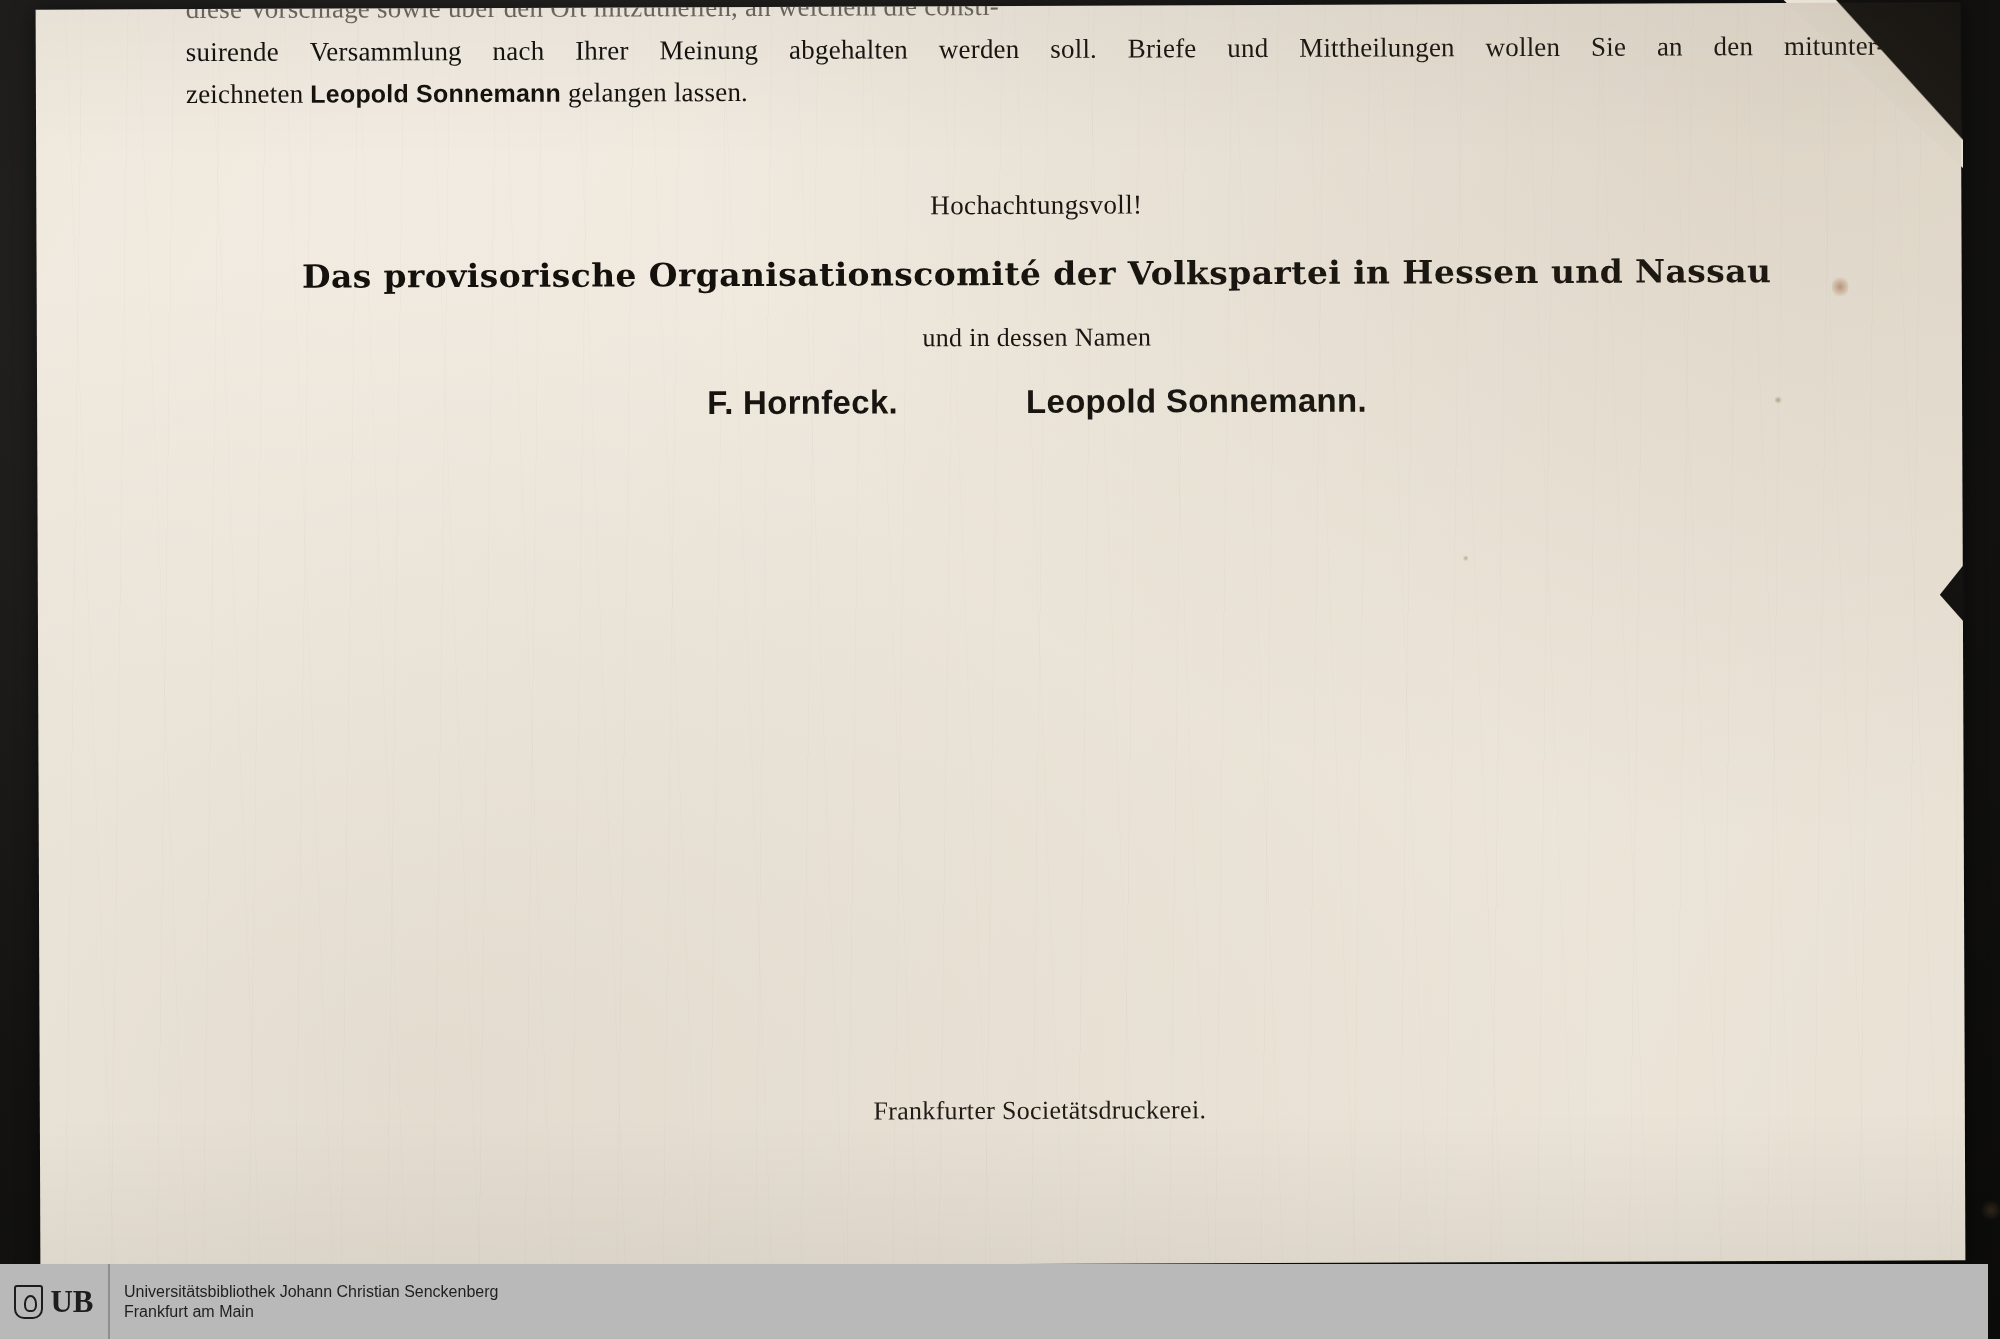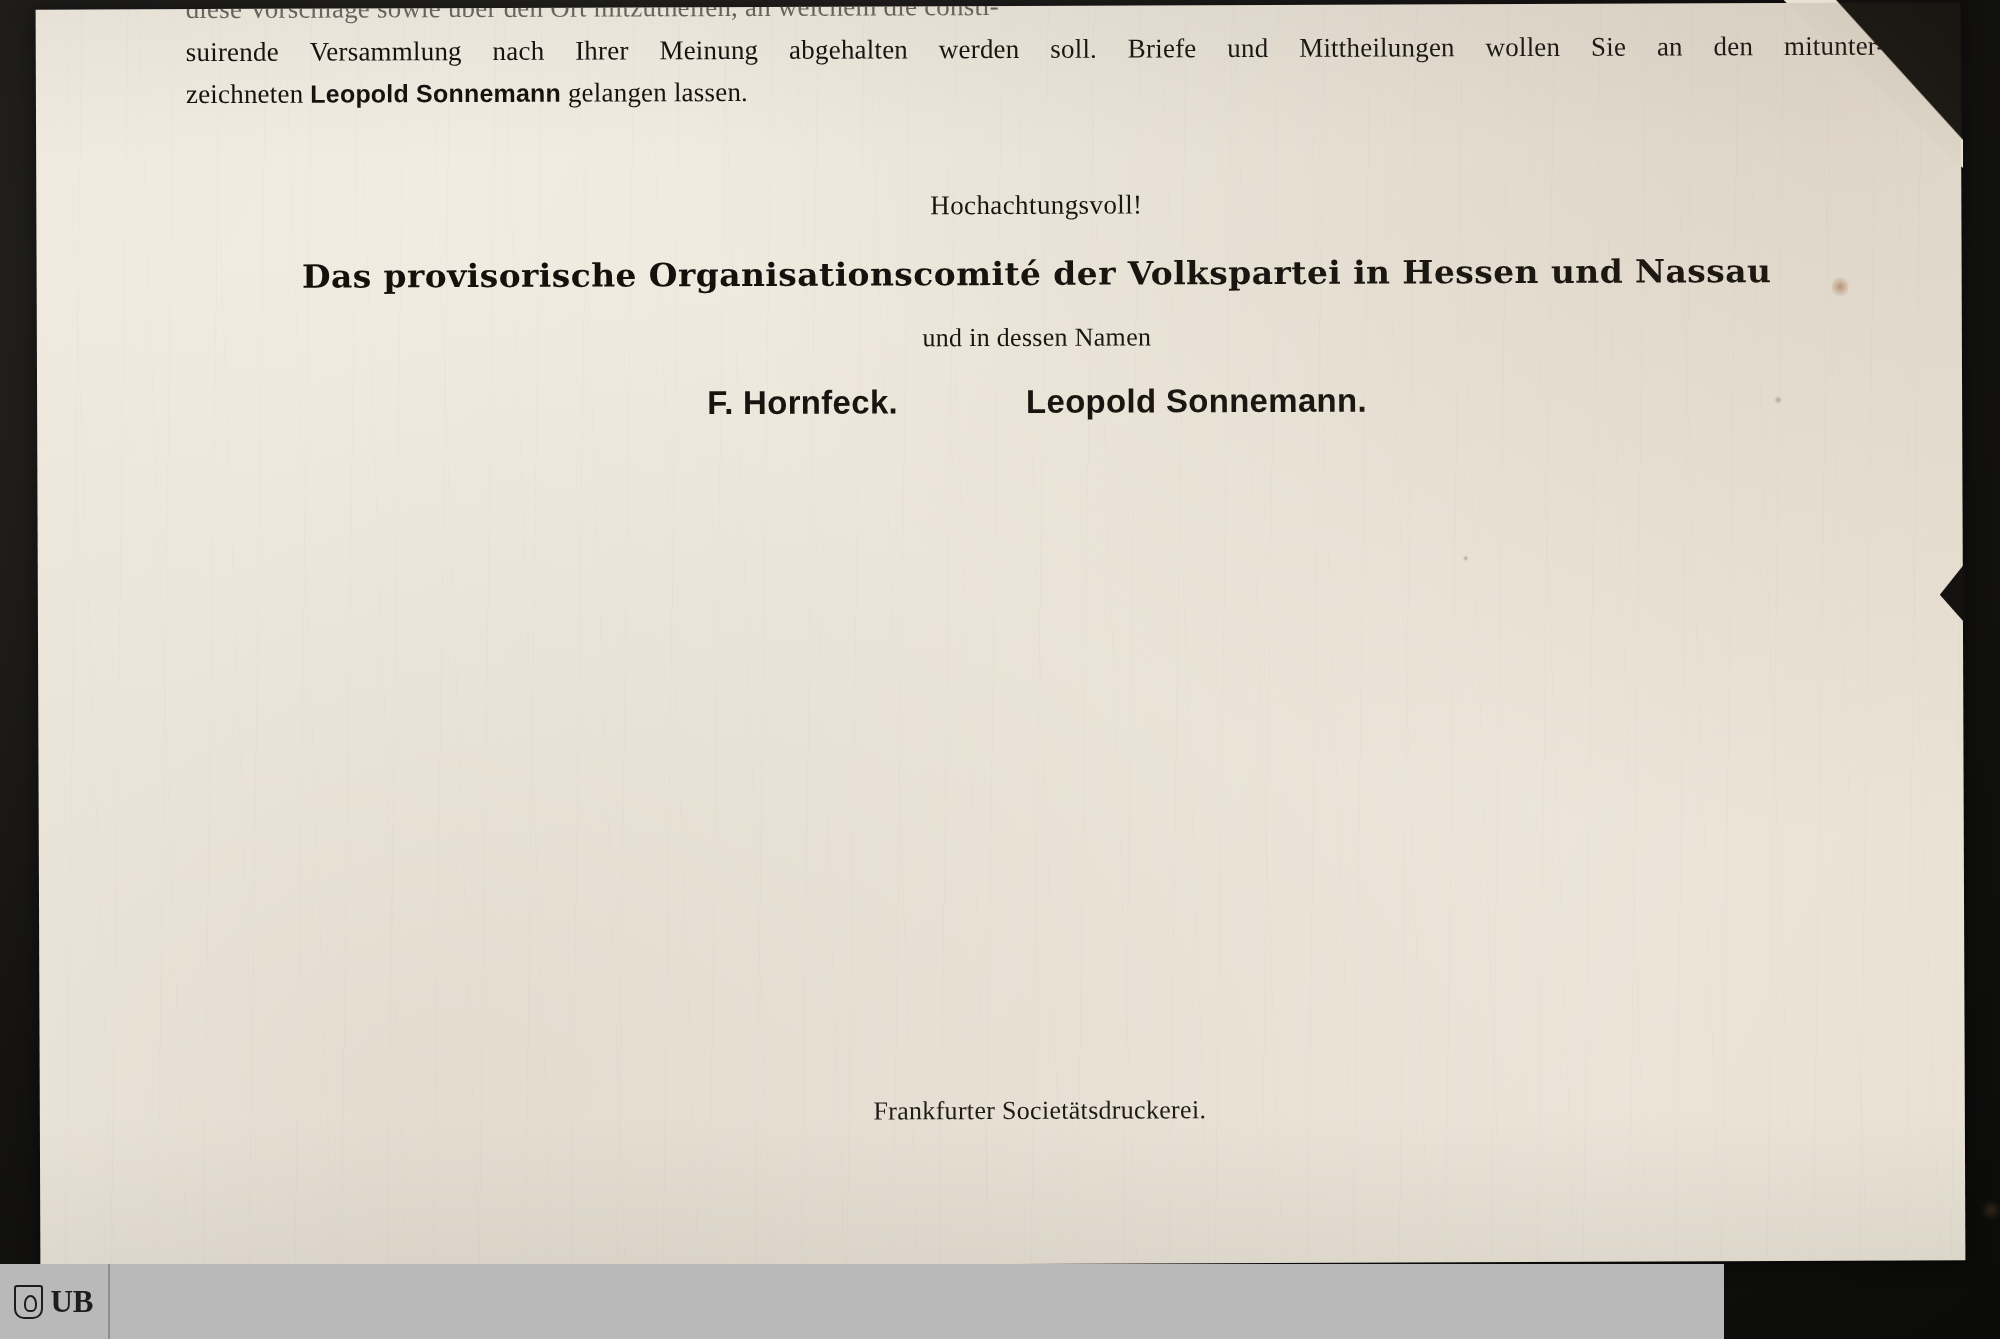--- a/index.html
+++ b/index.html
@@ -180,21 +180,21 @@
     font-size: 26px;
     letter-spacing: .3px;
     color: #1a1713;
   }
 
   
   .footer-bar {
     position: absolute;
     left: 0;
     bottom: 0;
-    width: 1724px;
+    width: 1988px;
     height: 75px;
     background: #b9b9b9;
     display: flex;
     align-items: center;
   }
   .ub-logo {
     width: 110px;
     height: 75px;
     display: flex;
     align-items: center;
@@ -301,15 +301,19 @@
     </div>
   </div>
 
   <div class="footer-bar">
     <div class="ub-logo">
       <div class="mark">
         <span class="seal"></span>
         <span class="ub">UB</span>
       </div>
     </div>
+    <div class="footer-text">
+      <div>Universitätsbibliothek Johann Christian Senckenberg</div>
+      <div>Frankfurt am Main</div>
+    </div>
   </div>
 
 </div>
 
 </body></html>

